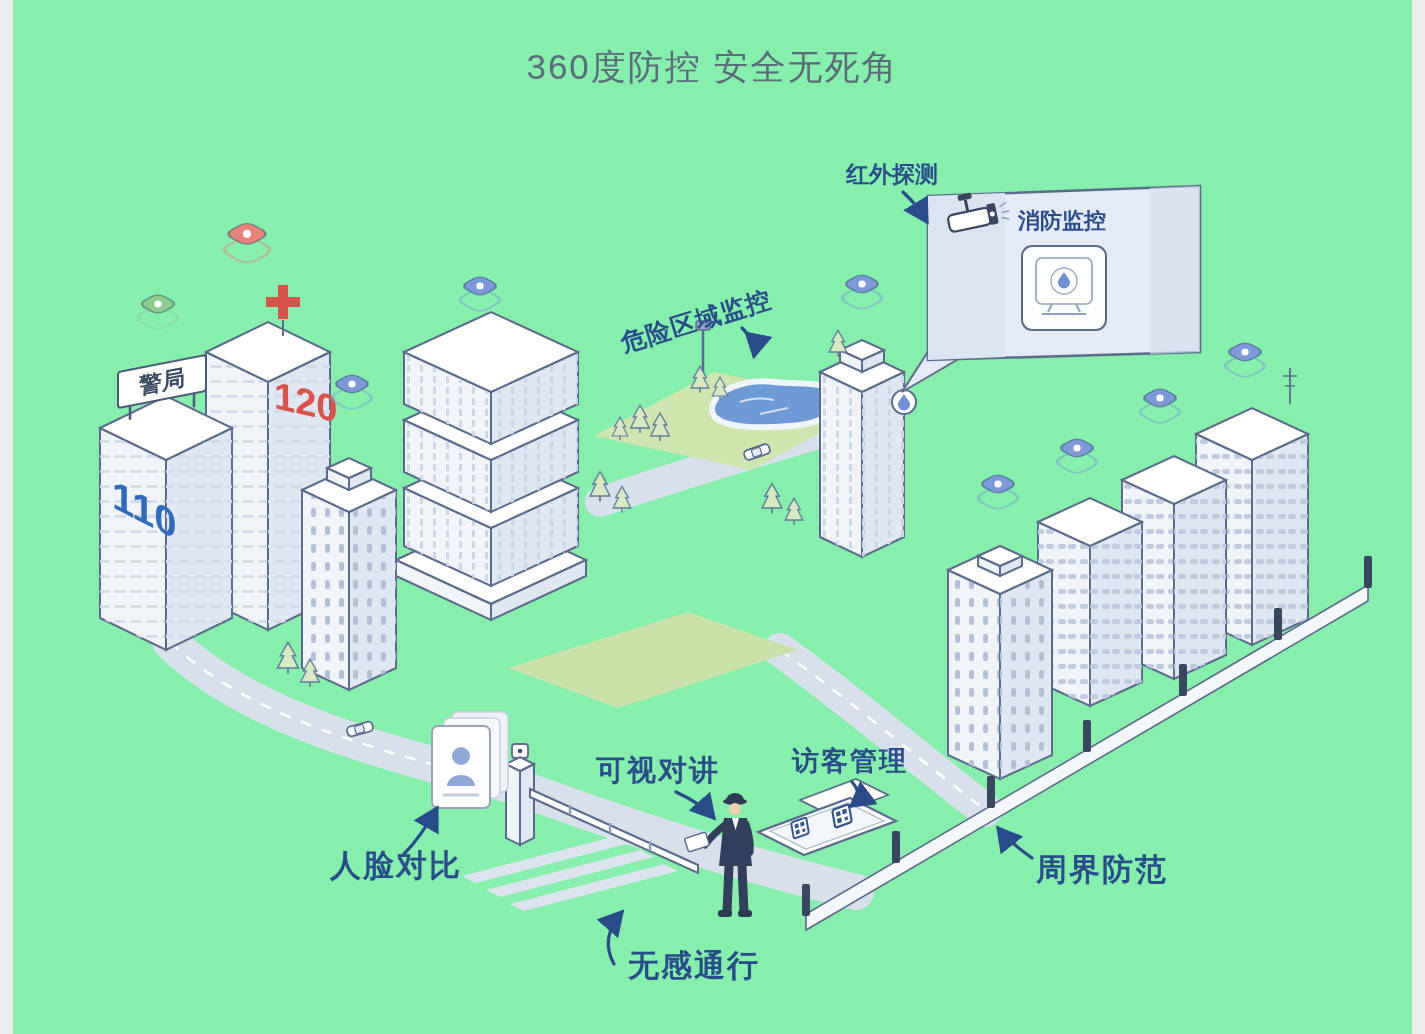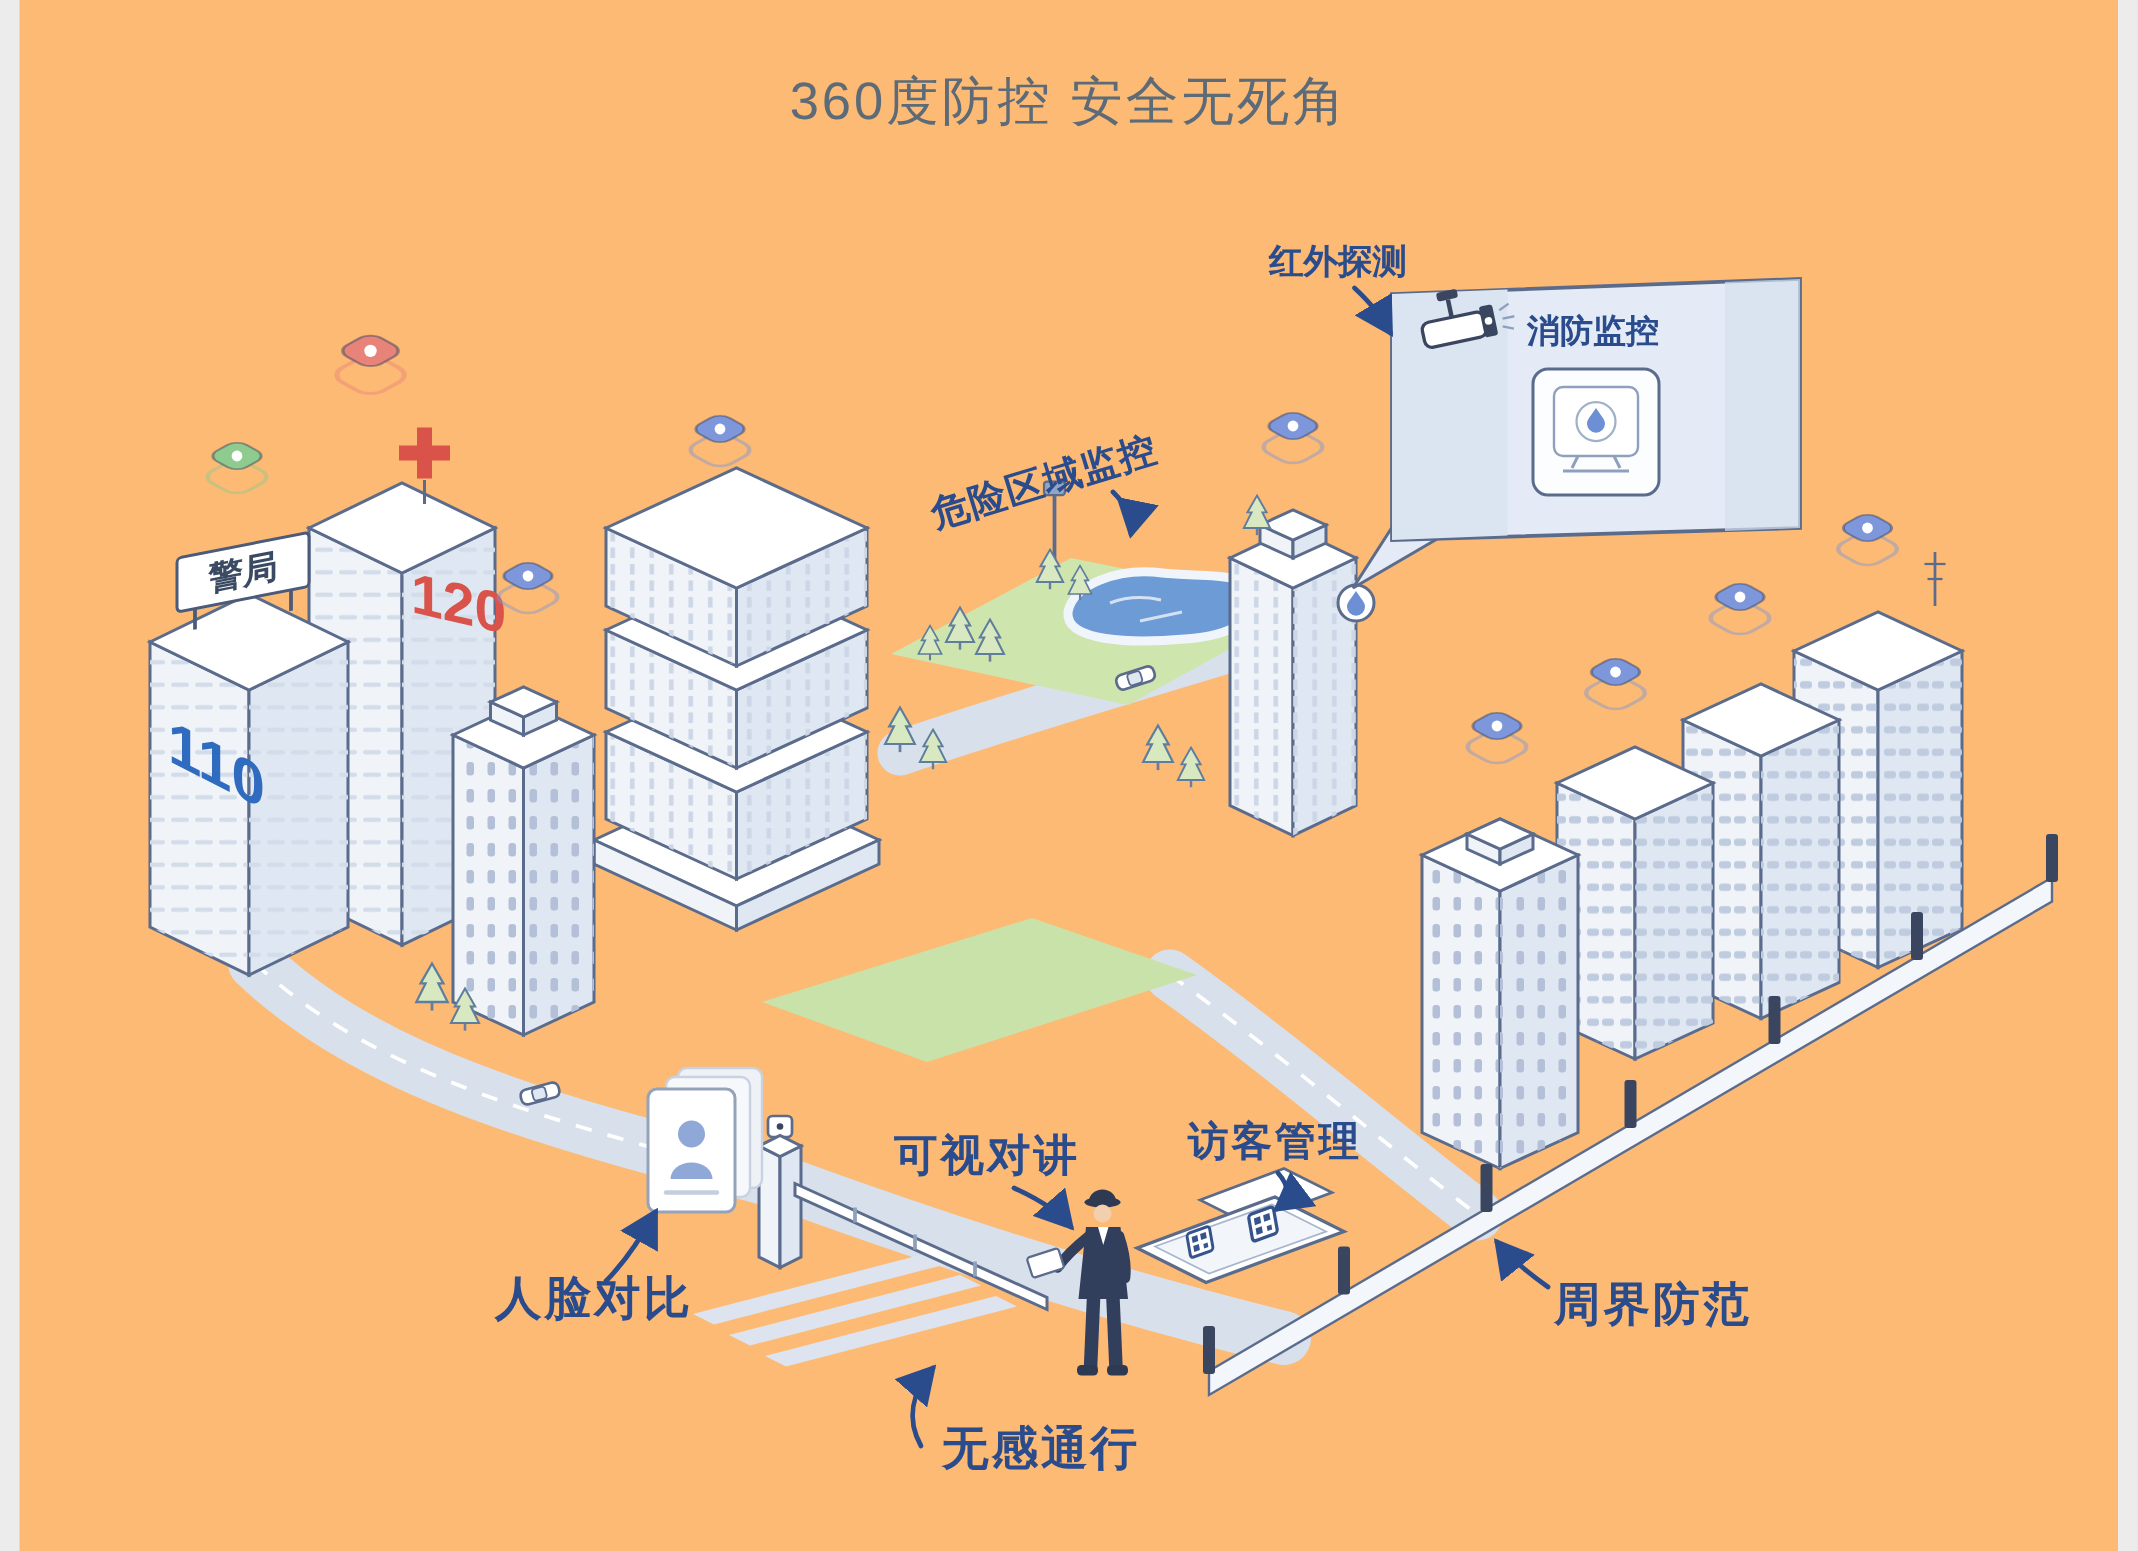--- a/index.html
+++ b/index.html
@@ -1,17 +1,17 @@
 <!DOCTYPE html>
 <html><head>
 <meta charset="utf-8">
 <style>
   html,body{margin:0;padding:0;background:#fff;}
   body{font-family:"Liberation Sans", sans-serif;}
-  .stage{position:relative;width:1425px;height:1034px;background:#fdba74;overflow:hidden;}
+  .stage{position:relative;width:1425px;height:1034px;background:#86efac;overflow:hidden;}
   .edge-strip{position:absolute;top:0;bottom:0;width:13px;background:#ececec;}
   .edge-strip.left{left:0;}
   .edge-strip.right{right:0;}
   .page-title{
     position:absolute;top:44px;left:0;width:100%;
     text-align:center;font-size:35px;font-weight:500;color:#5c6b77;letter-spacing:2px;
   }
   svg{position:absolute;top:0;left:0;}
   .lbl{font-weight:bold;fill:#2a4c8c;}
   .arrow{fill:none;stroke:#2a4c8c;stroke-width:3.2;stroke-linecap:round;}

